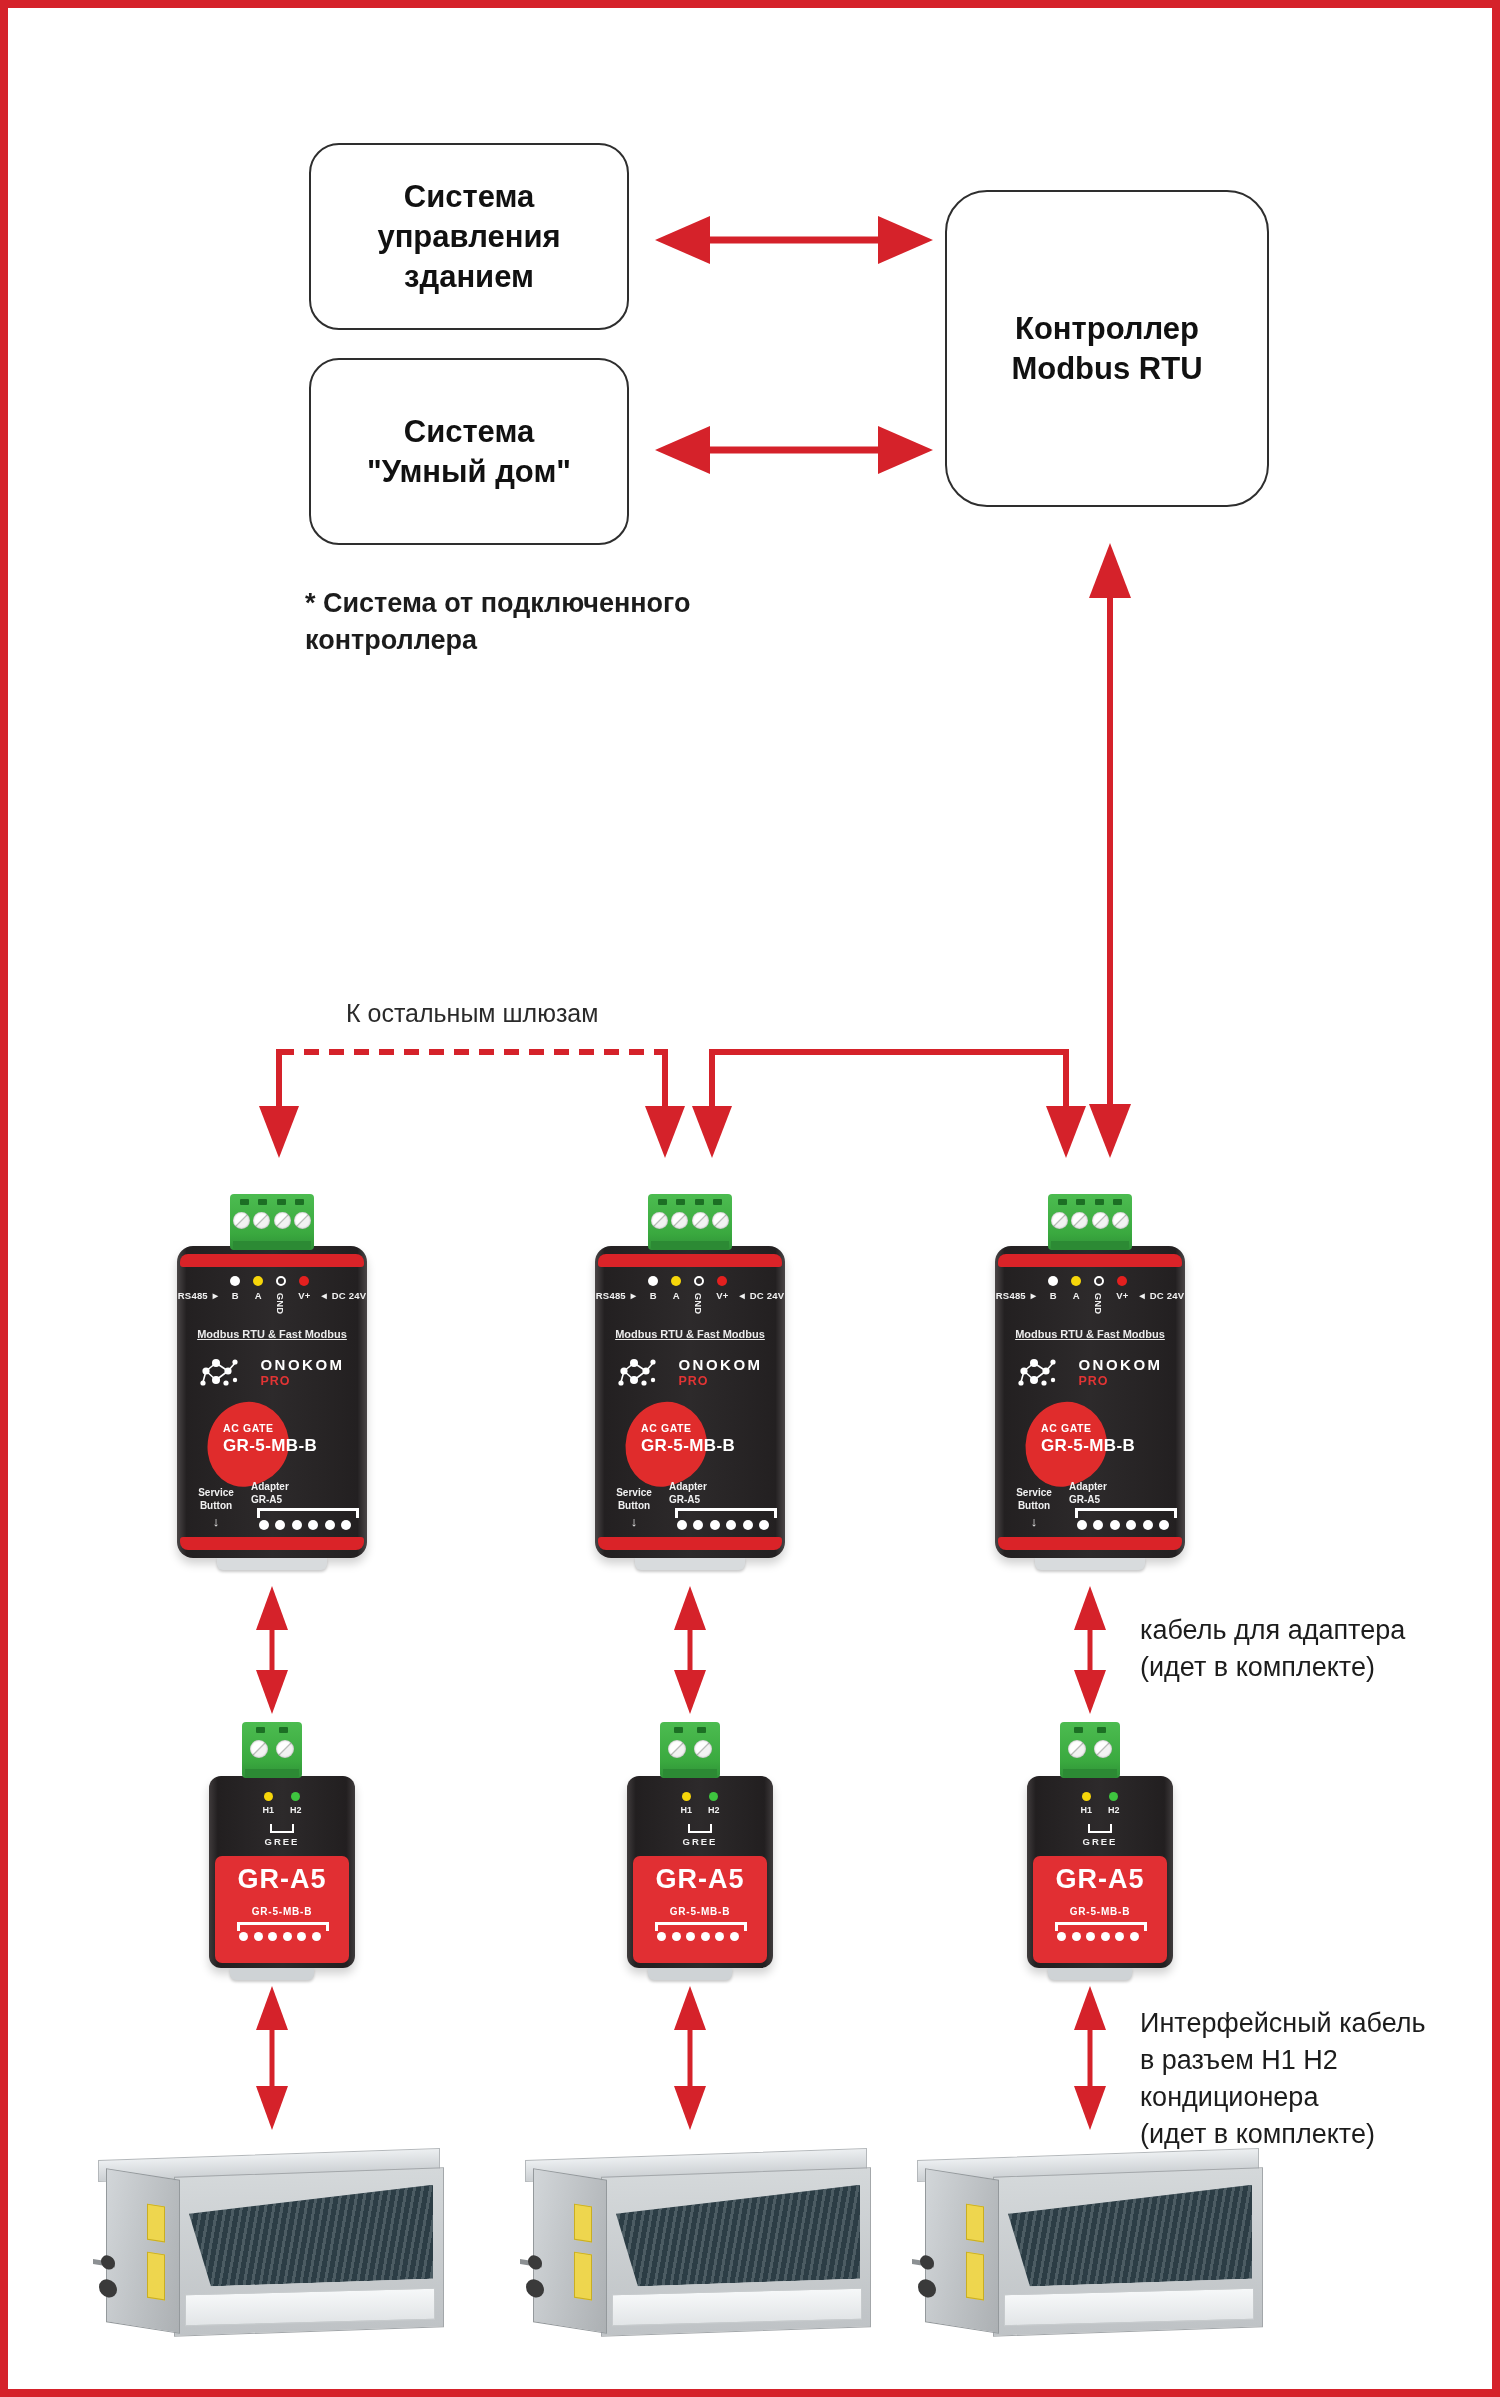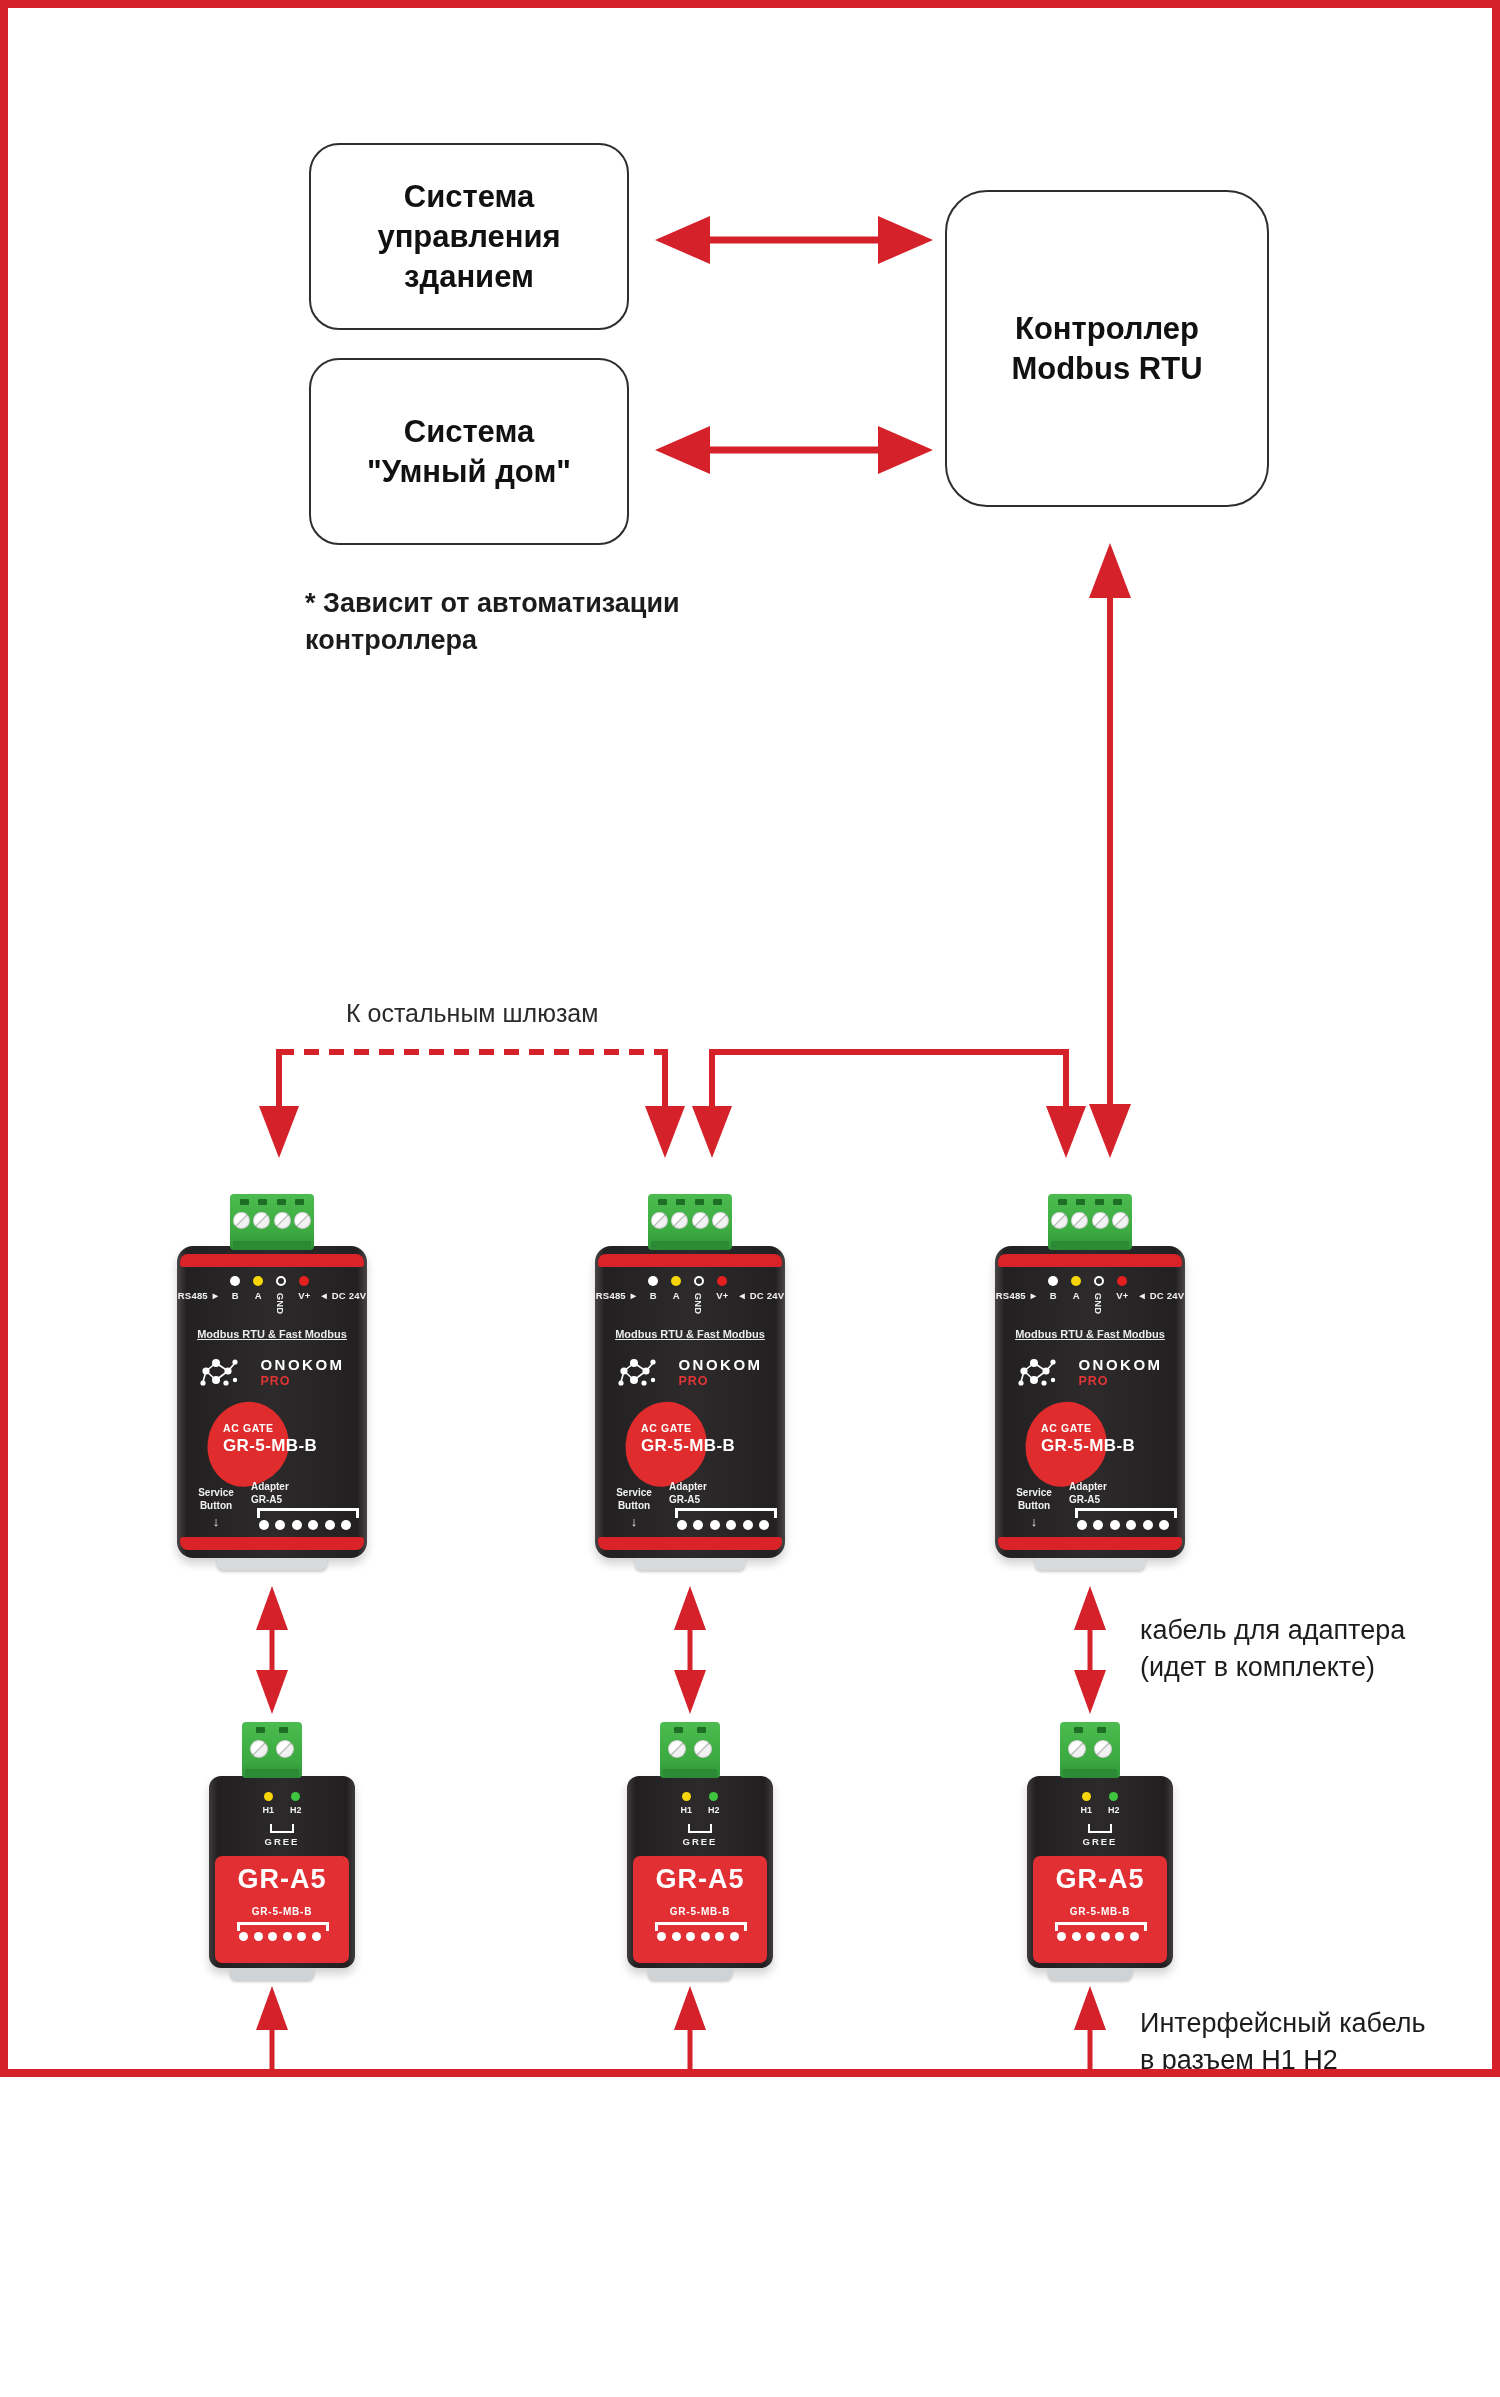--- a/index.html
+++ b/index.html
@@ -1,21 +1,21 @@
 <!DOCTYPE html>
 <html><head>
 <meta charset="utf-8">
 <style>
   :root{
     --red:#d5222a;
     --devred:#e12f33;
     --ink:#151515;
   }
   html,body{margin:0;padding:0;background:#fff;}
-  .page{position:relative;width:1500px;height:2077px;background:#fff;overflow:hidden;
+  .page{position:relative;width:1500px;height:2397px;background:#fff;overflow:hidden;
         font-family:"Liberation Sans",sans-serif;color:var(--ink);}
   .frame{position:absolute;inset:0;border:8px solid var(--red);pointer-events:none;z-index:50;}
   .prewrap{white-space:pre-line;}
 
   
   .node{position:absolute;background:#fff;border:2px solid #2e2e2e;border-radius:30px;
         display:flex;align-items:center;justify-content:center;text-align:center;
         font-weight:bold;font-size:31px;line-height:40px;color:#111;}
   .node.bms{left:309px;top:143px;width:316px;height:183px;}
   .node.smart{left:309px;top:358px;width:316px;height:183px;}
@@ -213,21 +213,21 @@
   </svg>
 
   <div class="node bms prewrap">Система
 управления
 зданием</div>
   <div class="node smart prewrap">Система
 "Умный дом"</div>
   <div class="node ctrl prewrap">Контроллер
 Modbus RTU</div>
 
-  <div class="txt t-dep prewrap">* Зависит от автоматизации
+  <div class="txt t-dep prewrap">* Система от подключенного
 контроллера</div>
   <div class="txt t-othergw">К остальным шлюзам</div>
   <div class="txt t-cable1 prewrap">кабель для адаптера
 (идет в комплекте)</div>
   <div class="txt t-cable2 prewrap">Интерфейсный кабель
 в разъем H1 H2
 кондиционера
 (идет в комплекте)</div>
 
   <div class="gw" style="left:177px">

